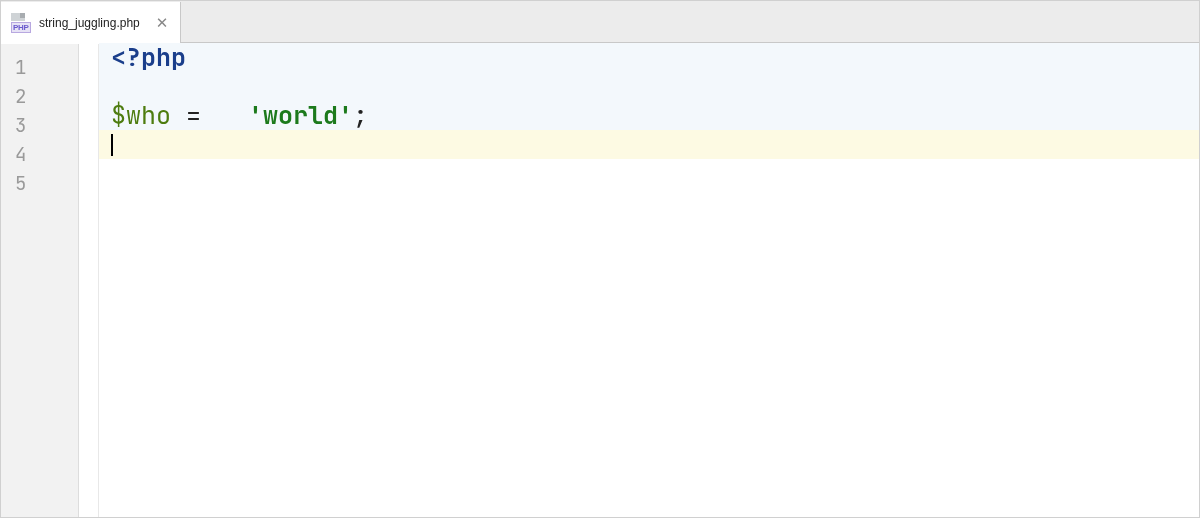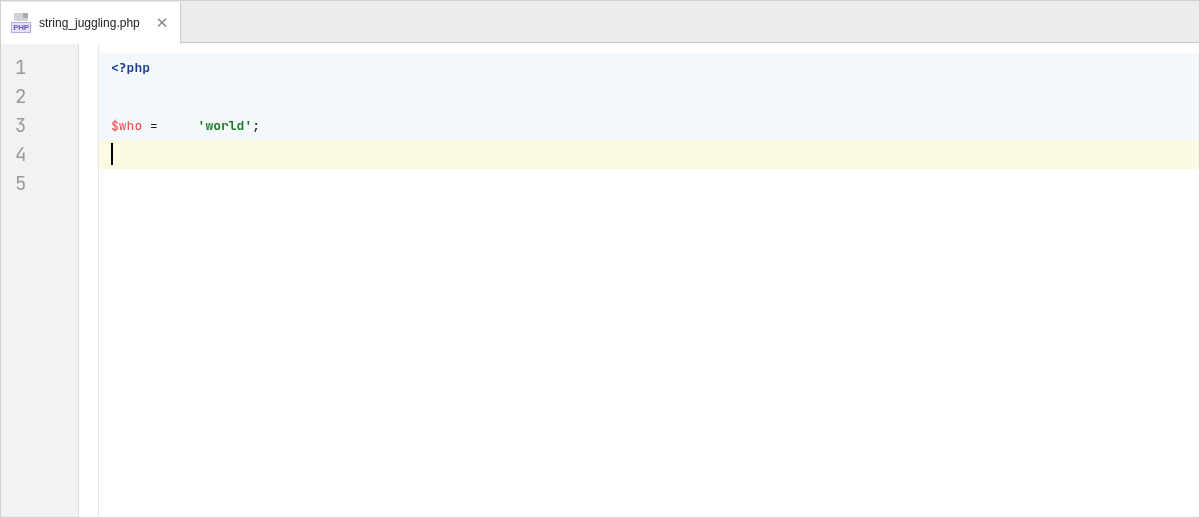--- a/index.html
+++ b/index.html
@@ -68,51 +68,50 @@
       text-align: left;
     }
     .gutter-ext {
       width: 20px;
       background: #ffffff;
       border-right: 1px solid #e8e8e8;
       flex-shrink: 0;
     }
     .code-area {
       flex: 1;
-      padding-top: 10px;
       font-family: "JetBrains Mono", "Consolas", "Menlo", monospace;
-      font-size: 13px;
+      font-size: 25px;
       position: relative;
     }
     .code-line {
       line-height: 29px;
       height: 29px;
       padding-left: 12px;
       white-space: pre;
     }
     .bg-light { background: #f3f8fc; }
     .bg-current { background: #fdfae3; }
     .caret {
       display: inline-block;
       width: 2px;
       height: 22px;
       background: #000;
       vertical-align: middle;
       position: relative;
       top: -1px;
     }
     .tk-tag { color: #1a3e8b; font-weight: bold; }
-    .tk-var { color: #ef4444; }
+    .tk-var { color: #4d7c0f; }
     .tk-op { color: #222; }
     .tk-str { color: #1c7a1c; font-weight: bold; margin-left: 32px; }
     .tk-semi { color: #222; }
     .php-icon-box {
       width: 20px; height: 20px;
       display: flex; flex-direction: column;
-      align-items: center; justify-content: flex-end;
+      justify-content: flex-end;
     }
     .php-icon-sheet {
       width: 14px; height: 12px;
       background: #cfd3d6;
       position: relative;
       margin-bottom: 1px;
     }
     .php-icon-sheet::after {
       content: "";
       position: absolute;

